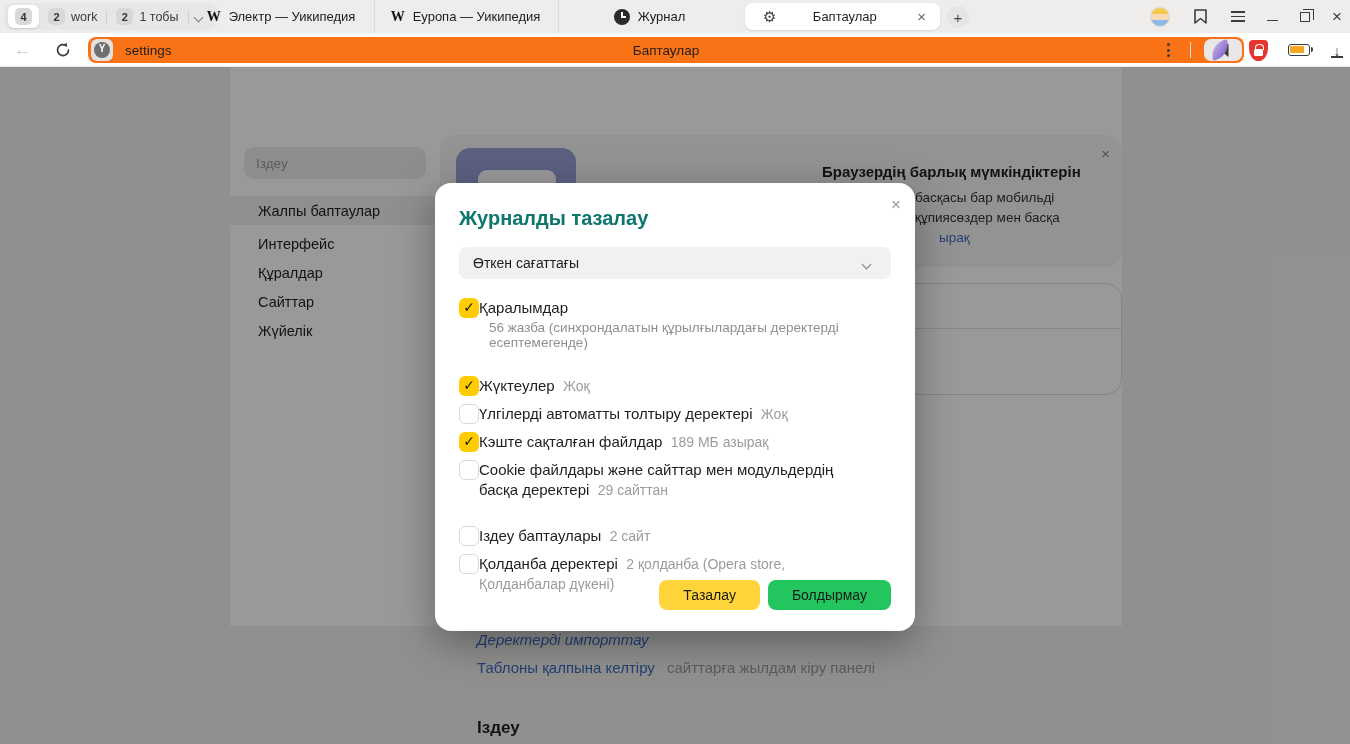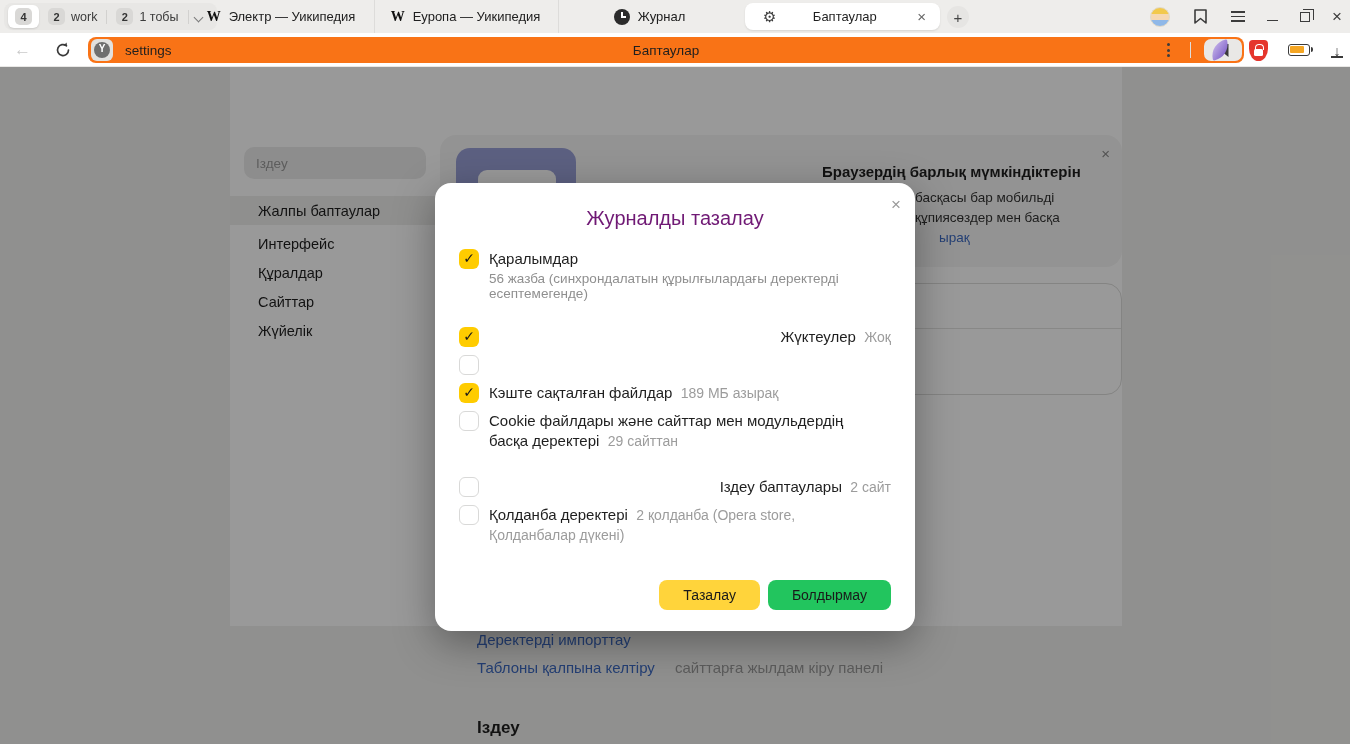--- a/index.html
+++ b/index.html
@@ -80,42 +80,42 @@
   .qr-panel { position:absolute; left:22px; top:22px; width:78px; height:58px; background:#fff; border-radius:9px; display:flex; align-items:center; justify-content:center; }
   .qr-phone { position:absolute; left:100px; top:58px; width:70px; height:60px; background:#8a91d2; border-radius:12px; }
   .banner-title { position:absolute; left:382px; top:28px; font-size:15px; font-weight:bold; color:#1f1f1f; }
   .banner-line1 { position:absolute; left:475px; top:55px; font-size:13.5px; color:#333; }
   .banner-line2 { position:absolute; left:475px; top:75px; font-size:13.5px; color:#333; }
   .banner-link { position:absolute; left:475px; top:95px; font-size:13.5px; color:#3d6ac2;padding-left:24px; }
 
   .bg-card { position:absolute; left:226px; top:216px; width:666px; height:112px; border:1px solid #dcdcda; border-radius:16px; }
   .bg-card .divider { position:absolute; left:0; right:0; top:44px; height:1px; background:#e3e3e1; }
 
-  .link-import { position:absolute; left:247px; top:564px; font-size:15px; color:#3d6ac2; }
+  .link-import { position:absolute; left:247px; top:564px; font-size:15px; color:#3d6ac2;font-style:italic; }
   .link-restore-row { position:absolute; left:247px; top:592px; font-size:15px; }
   .link-restore { color:#3d6ac2; }
-  .link-note { color:#9a9a9a; margin-left:16px; }
+  .link-note { color:#9a9a9a; margin-left:8px; }
   .bg-heading { position:absolute; left:247px; top:651px; font-size:17px; font-weight:bold; color:#1f1f1f; }
 
   .overlay { position:absolute; left:0; top:67px; width:1350px; height:677px; background:rgba(0,0,0,.40); z-index:5; }
 
   
   .dialog { position:absolute; left:435px; top:183px; width:480px; height:448px; background:#fff; border-radius:16px; box-shadow:0 12px 40px rgba(0,0,0,.35); z-index:10; padding:24px; }
   .dlg-close { position:absolute; right:14px; top:12px; font-size:17px; color:#9a9a9a; }
-  .dlg-title { font-size:20px; font-weight:normal; color:#701a75;text-align:center; }
+  .dlg-title { font-size:20px; font-weight:bold; color:#0f766e; }
   .dlg-select { margin-top:17px; width:432px; height:32px; background:#f1f1f0; border-radius:8px; display:flex; align-items:center; padding:0 14px; font-size:14px; color:#1f1f1f; position:relative; }
   .dlg-select .chev { position:absolute; right:10px; top:12px; }
   .cb-row { display:flex; align-items:flex-start; margin-top:8px; }
   .cb { width:20px; height:20px; border-radius:6px; flex:0 0 20px; border:1.5px solid #d9d9d8; background:#fff; position:relative; }
   .cb.checked { border:none; background:#fc0; }
   .cb.checked::before { content:"✓"; position:absolute; left:0; top:1px; width:20px; text-align:center; font-size:14px; font-weight:bold; color:#1a1a1a; }
-  .cb-text { margin-left:10px; font-size:15px; color:#1f1f1f; line-height:20px; max-width:395px; }
+  .cb-text { font-size:15px; color:#1f1f1f; line-height:20px; max-width:395px; }
   .cb-note { font-size:14px; color:#9c9c9c; }
   .cb-sub { margin-left:30px; margin-top:2px; font-size:13.5px; color:#8f8f8f; }
-  .row-gap { margin-top:26px;justify-content:space-between; }
+  .row-gap { margin-top:26px; }
   .row-std { margin-top:8px; }
   .dlg-buttons { position:absolute; right:24px; bottom:21px; display:flex; gap:8px;align-items:center; }
   .btn { height:30px; border-radius:8px; border:none; font-size:14px; font-family:inherit; padding:0 24px; color:#1a1a1a; }
   .btn-primary { background:#ffd43b; }
   .btn-secondary { background:#22c55e; }
 </style>
 </head>
 <body>
 
 <div class="tabstrip">
@@ -273,33 +273,38 @@
     <span class="bg-heading">Іздеу</span>
   </div>
 </div>
 
 <div class="overlay"></div>
 
 <div class="dialog">
   <span class="dlg-close">×</span>
   <div class="dlg-title">Журналды тазалау</div>
 
+  <div class="dlg-select">
+    <span>Өткен сағаттағы</span>
+    <span class="chev"></span>
+  </div>
 
   <div class="cb-row" style="margin-top:19px;">
     <span class="cb checked"></span>
     <span class="cb-text"><b style="font-weight:normal">Қаралымдар</b></span>
   </div>
   <div class="cb-sub">56 жазба (синхрондалатын құрылғылардағы деректерді есептемегенде)</div>
 
   <div class="cb-row row-gap">
     <span class="cb checked"></span>
     <span class="cb-text"><span>Жүктеулер</span>&nbsp; <span class="cb-note">Жоқ</span></span>
   </div>
   <div class="cb-row row-std">
     <span class="cb"></span>
+    <span class="cb-text"><span>Үлгілерді автоматты толтыру деректері</span>&nbsp; <span class="cb-note">Жоқ</span></span>
   </div>
   <div class="cb-row row-std">
     <span class="cb checked"></span>
     <span class="cb-text"><span>Кэште сақталған файлдар</span>&nbsp; <span class="cb-note">189 МБ азырақ</span></span>
   </div>
   <div class="cb-row row-std">
     <span class="cb"></span>
     <span class="cb-text"><span>Cookie файлдары және сайттар мен модульдердің басқа деректері</span>&nbsp; <span class="cb-note">29 сайттан</span></span>
   </div>
   <div class="cb-row row-gap">

